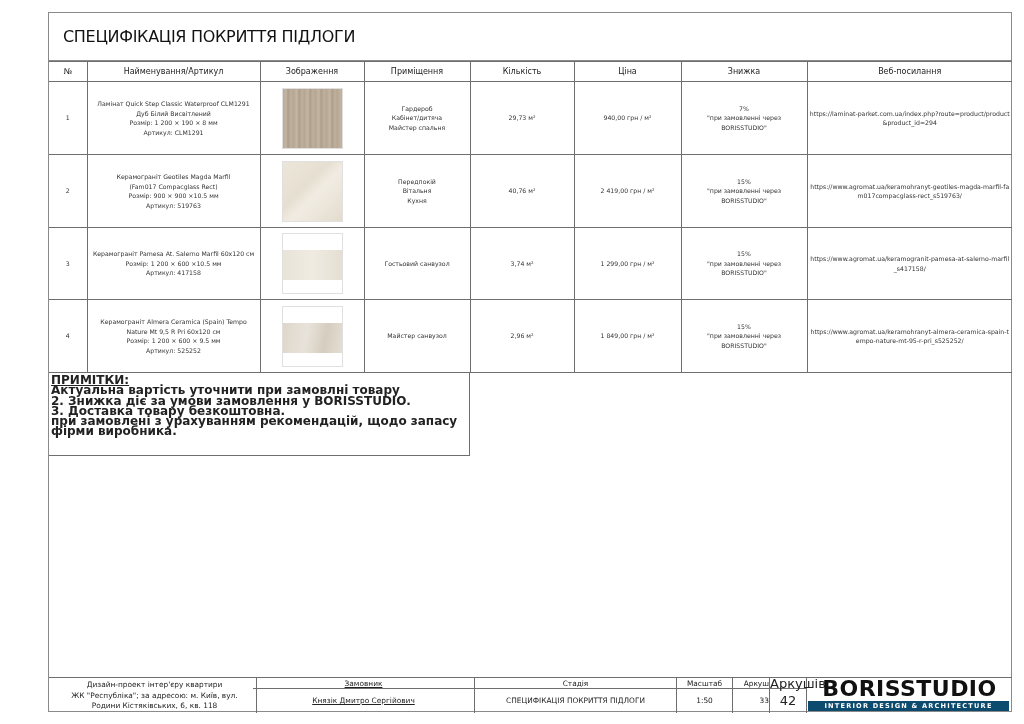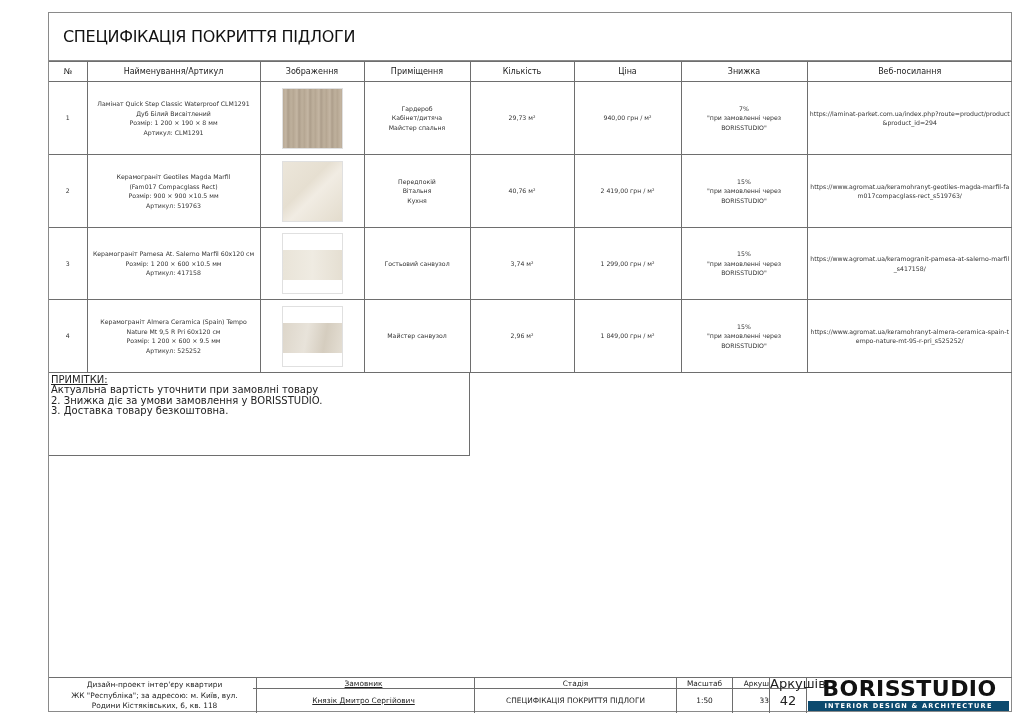--- a/index.html
+++ b/index.html
@@ -19,21 +19,21 @@
   table.spec th:last-child, table.spec td:last-child { border-right: none; margin-left: 8px; }
   .name-cell { white-space: nowrap; overflow: visible; }
   .swatch { display: block; margin: 0 auto; width: 61px; height: 61px; border: 1px solid #e0e0e0; background: #fff; position: relative; overflow: hidden; }
   .swatch .fill { position: absolute; left: 0; right: 0; }
   .swatch.oak .fill { top: 0; bottom: 0; background: repeating-linear-gradient(90deg, #b9aa96 0px, #c4b6a3 3px, #ad9e8b 5px, #beb09c 8px, #b4a591 11px); }
   .swatch.marble .fill { top: 0; bottom: 0; background: linear-gradient(135deg, #ece6da 0%, #e6dfd1 40%, #f1ece3 55%, #e3dccd 100%); }
   .swatch.slab1 .fill { top: 16px; height: 30px; background: linear-gradient(90deg, #e9e4d8, #efebe2 50%, #e5dfd2); }
   .swatch.slab2 .fill { top: 16px; height: 30px; background: linear-gradient(100deg, #ddd6ca, #e8e3da 40%, #d5cdbf 70%, #e4ded3); }
   .link-cell { font-size: 6.4px; word-break: break-all; }
 
-  .notes { position: absolute; left: 0; top: 360px; width: 421px; height: 83px; border: 1px solid #6e6e6e; border-left: none; border-top: none; padding: 2px 2px; font-size: 10px; line-height: 10.3px; color: #222; }
+  .notes { position: absolute; left: 0; top: 360px; width: 421px; height: 83px; border: 1px solid #6e6e6e; border-left: none; border-top: none; padding: 2px 2px; font-size: 12px; line-height: 10.3px; color: #222; font-weight: bold; }
   .notes .heading { text-decoration: underline; }
 
   .footer { position: absolute; left: 0; top: 664px; width: 963px; height: 35px; border-top: 1px solid #6e6e6e; }
   .fcell { position: absolute; top: 0; height: 35px; border-right: 1px solid #6e6e6e; text-align: center; font-size: 7.4px; color: #222; }
   .fcell .lbl { height: 11px; line-height: 11px; border-bottom: 1px solid #6e6e6e; }
   .fcell .val { height: 24px; line-height: 24px; }
   .f-project { left: 4px; width: 204px; line-height: 10.5px; padding-top: 2px; }
   .f-customer { left: 204px; width: 222px; text-decoration: underline; }
   .f-stage { left: 426px; width: 202px; }
   .f-scale { left: 628px; width: 56px; }
@@ -181,20 +181,21 @@
       <td class="link-cell">https://www.agromat.ua/keramohranyt-almera-ceramica-spain-tempo-nature-mt-95-r-pri_s525252/</td>
     </tr>
   </tbody>
     </table>
 
   <div class="notes">
     <div class="heading">ПРИМІТКИ:</div>
     <div>Актуальна вартість уточнити при замовлні товару</div>
     <div>2. Знижка діє за умови замовлення у BORISSTUDIO.</div>
     <div>3. Доставка товару безкоштовна.</div>
+    <div>при замовлені з урахуванням рекомендацій, щодо запасу фірми виробника.</div>
   </div>
 
   <div class="footer">
     <div class="fcell f-project">
       <div>Дизайн-проект інтер'єру квартири</div>
       <div>ЖК "Республіка"; за адресою: м. Київ, вул.</div>
       <div>Родини Кістяківських, 6, кв. 118</div>
     </div>
     <div class="fcell f-customer">
       <div class="lbl">Замовник</div>

